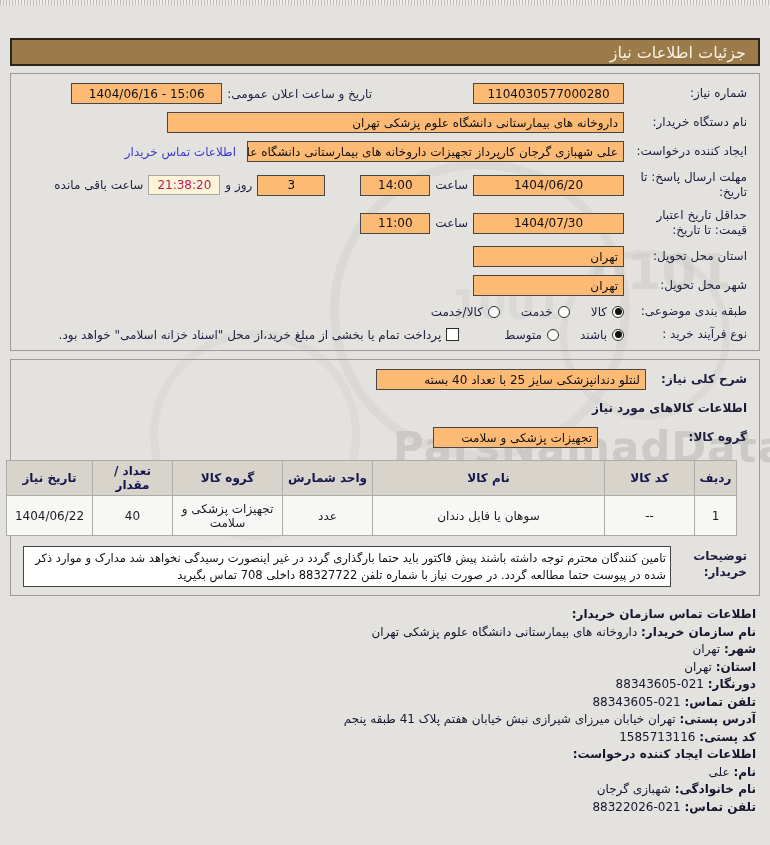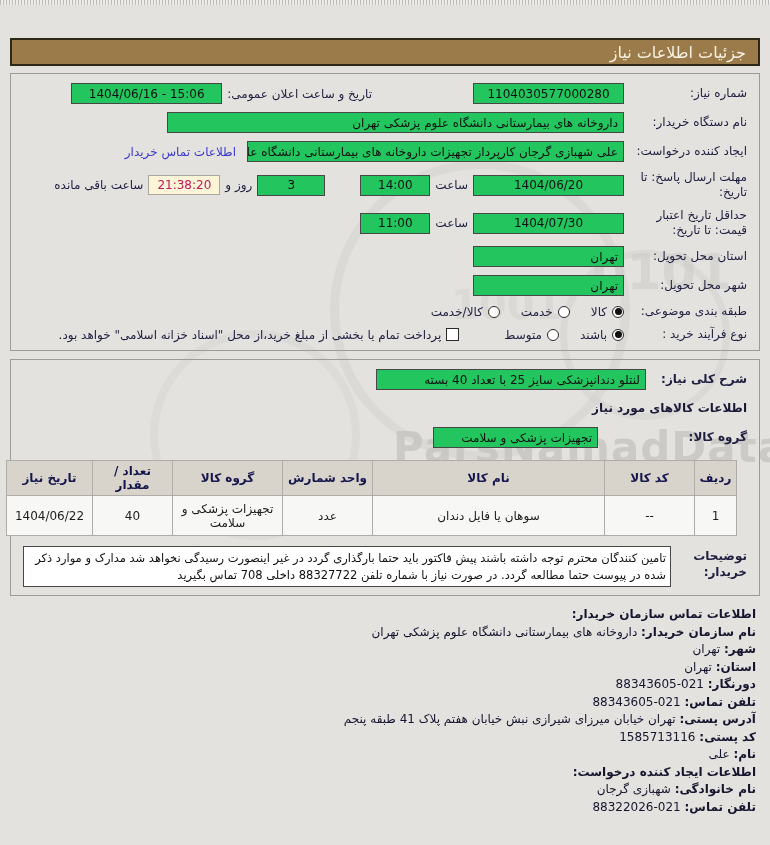--- a/index.html
+++ b/index.html
@@ -39,21 +39,21 @@
     margin: 0 10px 8px 10px;
     border: 1px solid #9d9b98;
     padding: 9px 12px 6px 12px;
     background: transparent;
   }
   .row { display: flex; align-items: center; margin-bottom: 8px; gap: 5px; }
   .lbl { width: 118px; flex: none; line-height: 1.25; }
   .lbl-sm { flex: none; }
   .bold { font-weight: bold; }
   .ibox {
-    background: #22c55e;
+    background: #fdba74;
     border: 1px solid #474747;
     height: 21px;
     display: flex; align-items: center;
     padding: 0 5px;
     color: #101010;
     overflow: hidden; white-space: nowrap;
   }
   .center { justify-content: center; }
   .ltr { direction: ltr; unicode-bidi: isolate; }
   .w150 { width: 151px; } .w70 { width: 70px; } .w68 { width: 68px; }
@@ -293,25 +293,25 @@
       <span>021-88343605</span>
     </div>
     <div class="line">
       <span class="bold">آدرس پستی:</span>
       <span>تهران خیابان میرزای شیرازی نبش خیابان هفتم پلاک 41 طبقه پنجم</span>
     </div>
     <div class="line">
       <span class="bold">کد پستی:</span>
       <span class="ltr">1585713116</span>
     </div>
+    <div class="line bold">اطلاعات ایجاد کننده درخواست:</div>
     <div class="line">
       <span class="bold">نام:</span>
       <span>علی</span>
     </div>
-    <div class="line bold">اطلاعات ایجاد کننده درخواست:</div>
     <div class="line">
       <span class="bold">نام خانوادگی:</span>
       <span>شهبازی گرجان</span>
     </div>
     <div class="line">
       <span class="bold">تلفن تماس:</span>
       <span>021-88322026</span>
     </div>
   </div>
 </div>

